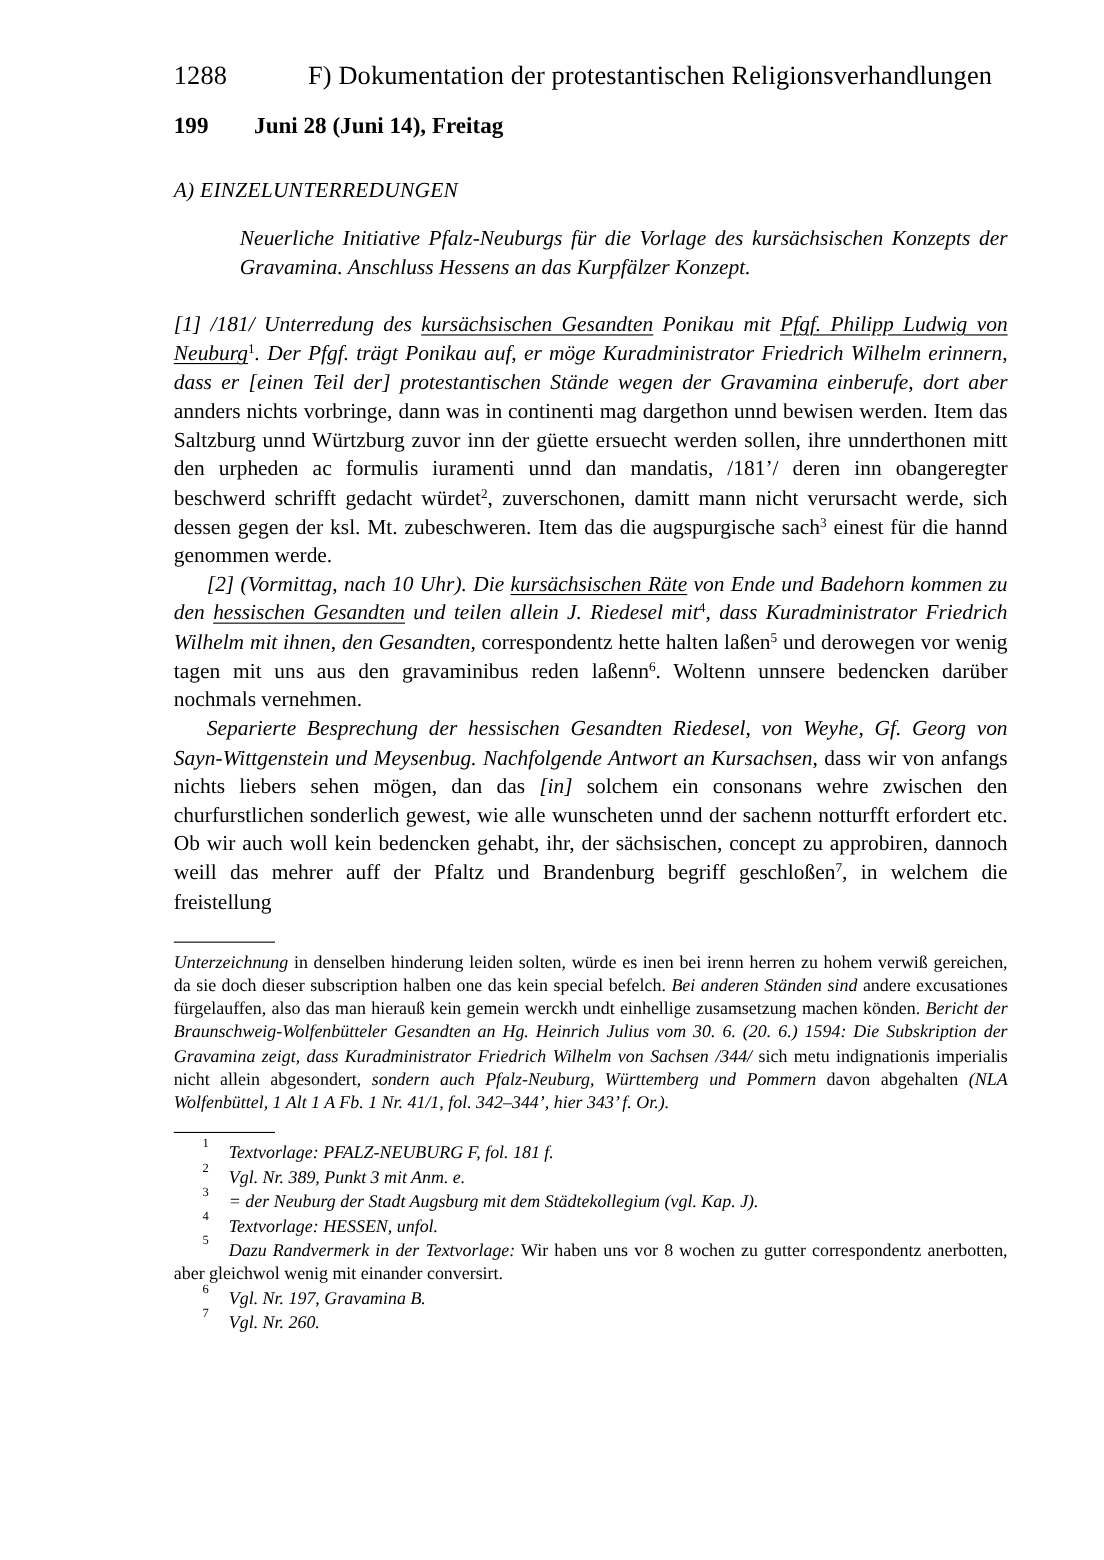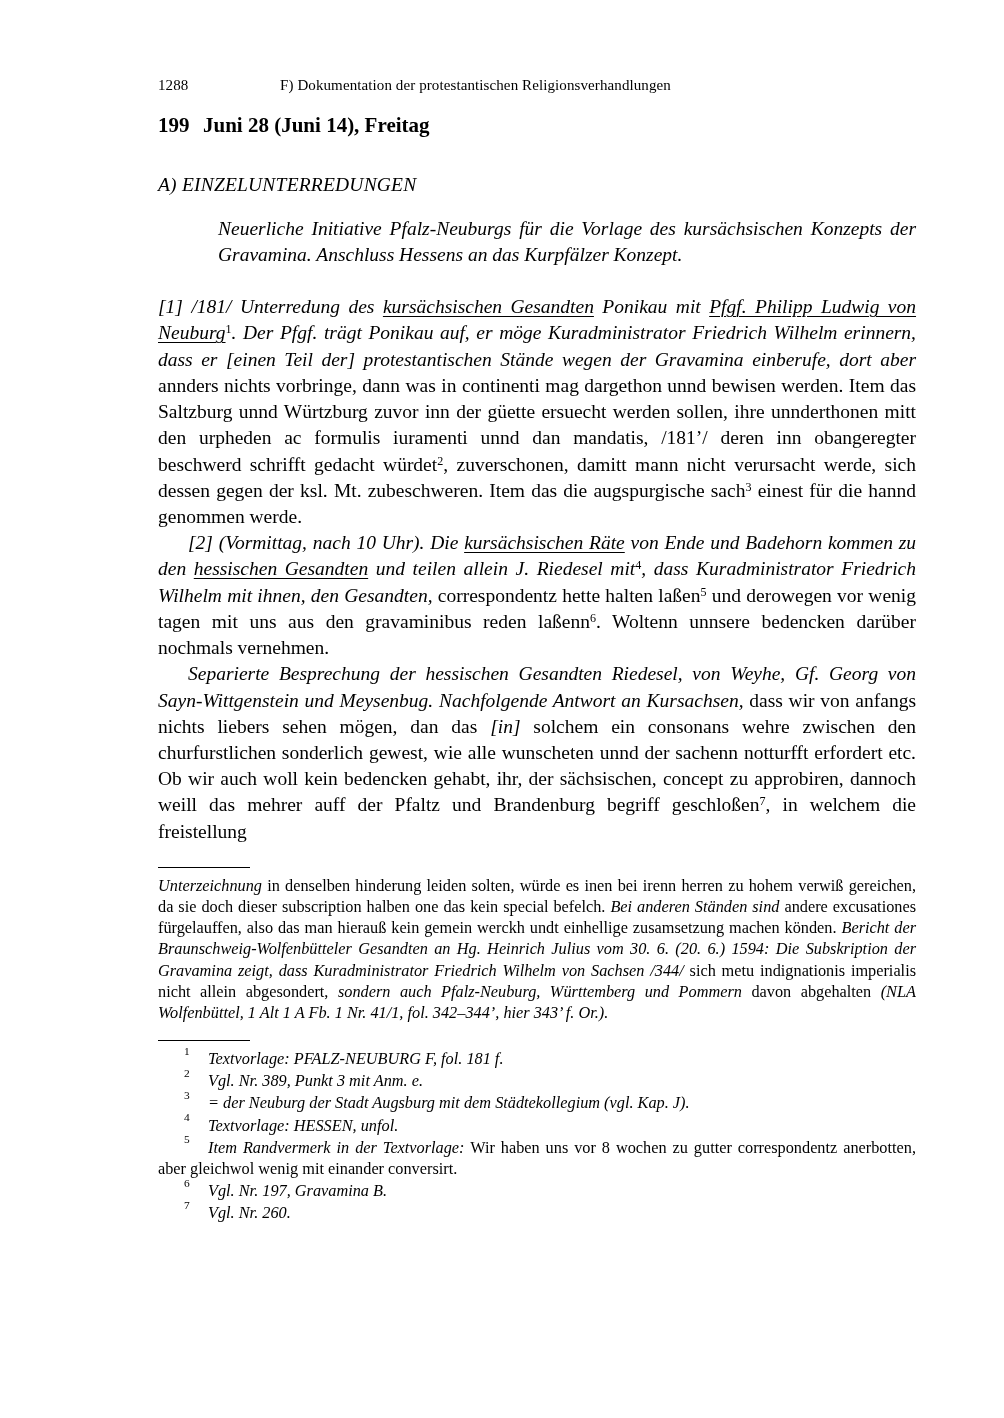--- a/index.html
+++ b/index.html
@@ -20,39 +20,40 @@
     position: absolute;
     left: 158px;
     top: 0;
     width: 758px;
   }
 
   
   .runhead {
     display: flex;
     align-items: baseline;
-    font-size: 15px;
-    margin-top: 77px;
+    font-size: 24px;
+    margin-top: 56px;
     letter-spacing: .1px;
   }
   .runhead-folio {
     width: 122px;
     flex: 0 0 122px;
   }
   .runhead-title {
     flex: 1 1 auto;
   }
 
   
   .sec-heading {
     display: flex;
     align-items: baseline;
     font-weight: bold;
     font-size: 21px;
     margin-top: 19px;
+    gap: 28px;
   }
   .sec-no {
     flex: 0 0 45px;
   }
   .sec-title {
     flex: 1 1 auto;
   }
 
   
   .subsec {
@@ -183,21 +184,21 @@
         <div class="fn">
           <span class="fn-num">3</span>
           <span class="fn-body"><span>= der Neuburg der Stadt Augsburg mit dem Städtekollegium (vgl. Kap. J).</span></span>
         </div>
         <div class="fn">
           <span class="fn-num">4</span>
           <span class="fn-body"><span>Textvorlage: HESSEN, unfol.</span></span>
         </div>
         <div class="fn">
           <span class="fn-num">5</span>
-          <span class="fn-body"><span>Item Randvermerk in der Textvorlage:</span><span class="rm"> Wir haben uns vor 8 wochen zu gutter correspondentz anerbotten, aber gleichwol wenig mit einander conversirt.</span></span>
+          <span class="fn-body"><span>Dazu Randvermerk in der Textvorlage:</span><span class="rm"> Wir haben uns vor 8 wochen zu gutter correspondentz anerbotten, aber gleichwol wenig mit einander conversirt.</span></span>
         </div>
         <div class="fn">
           <span class="fn-num">6</span>
           <span class="fn-body"><span>Vgl. Nr. 197, Gravamina B.</span></span>
         </div>
         <div class="fn">
           <span class="fn-num">7</span>
           <span class="fn-body"><span>Vgl. Nr. 260.</span></span>
         </div>
       </div>

